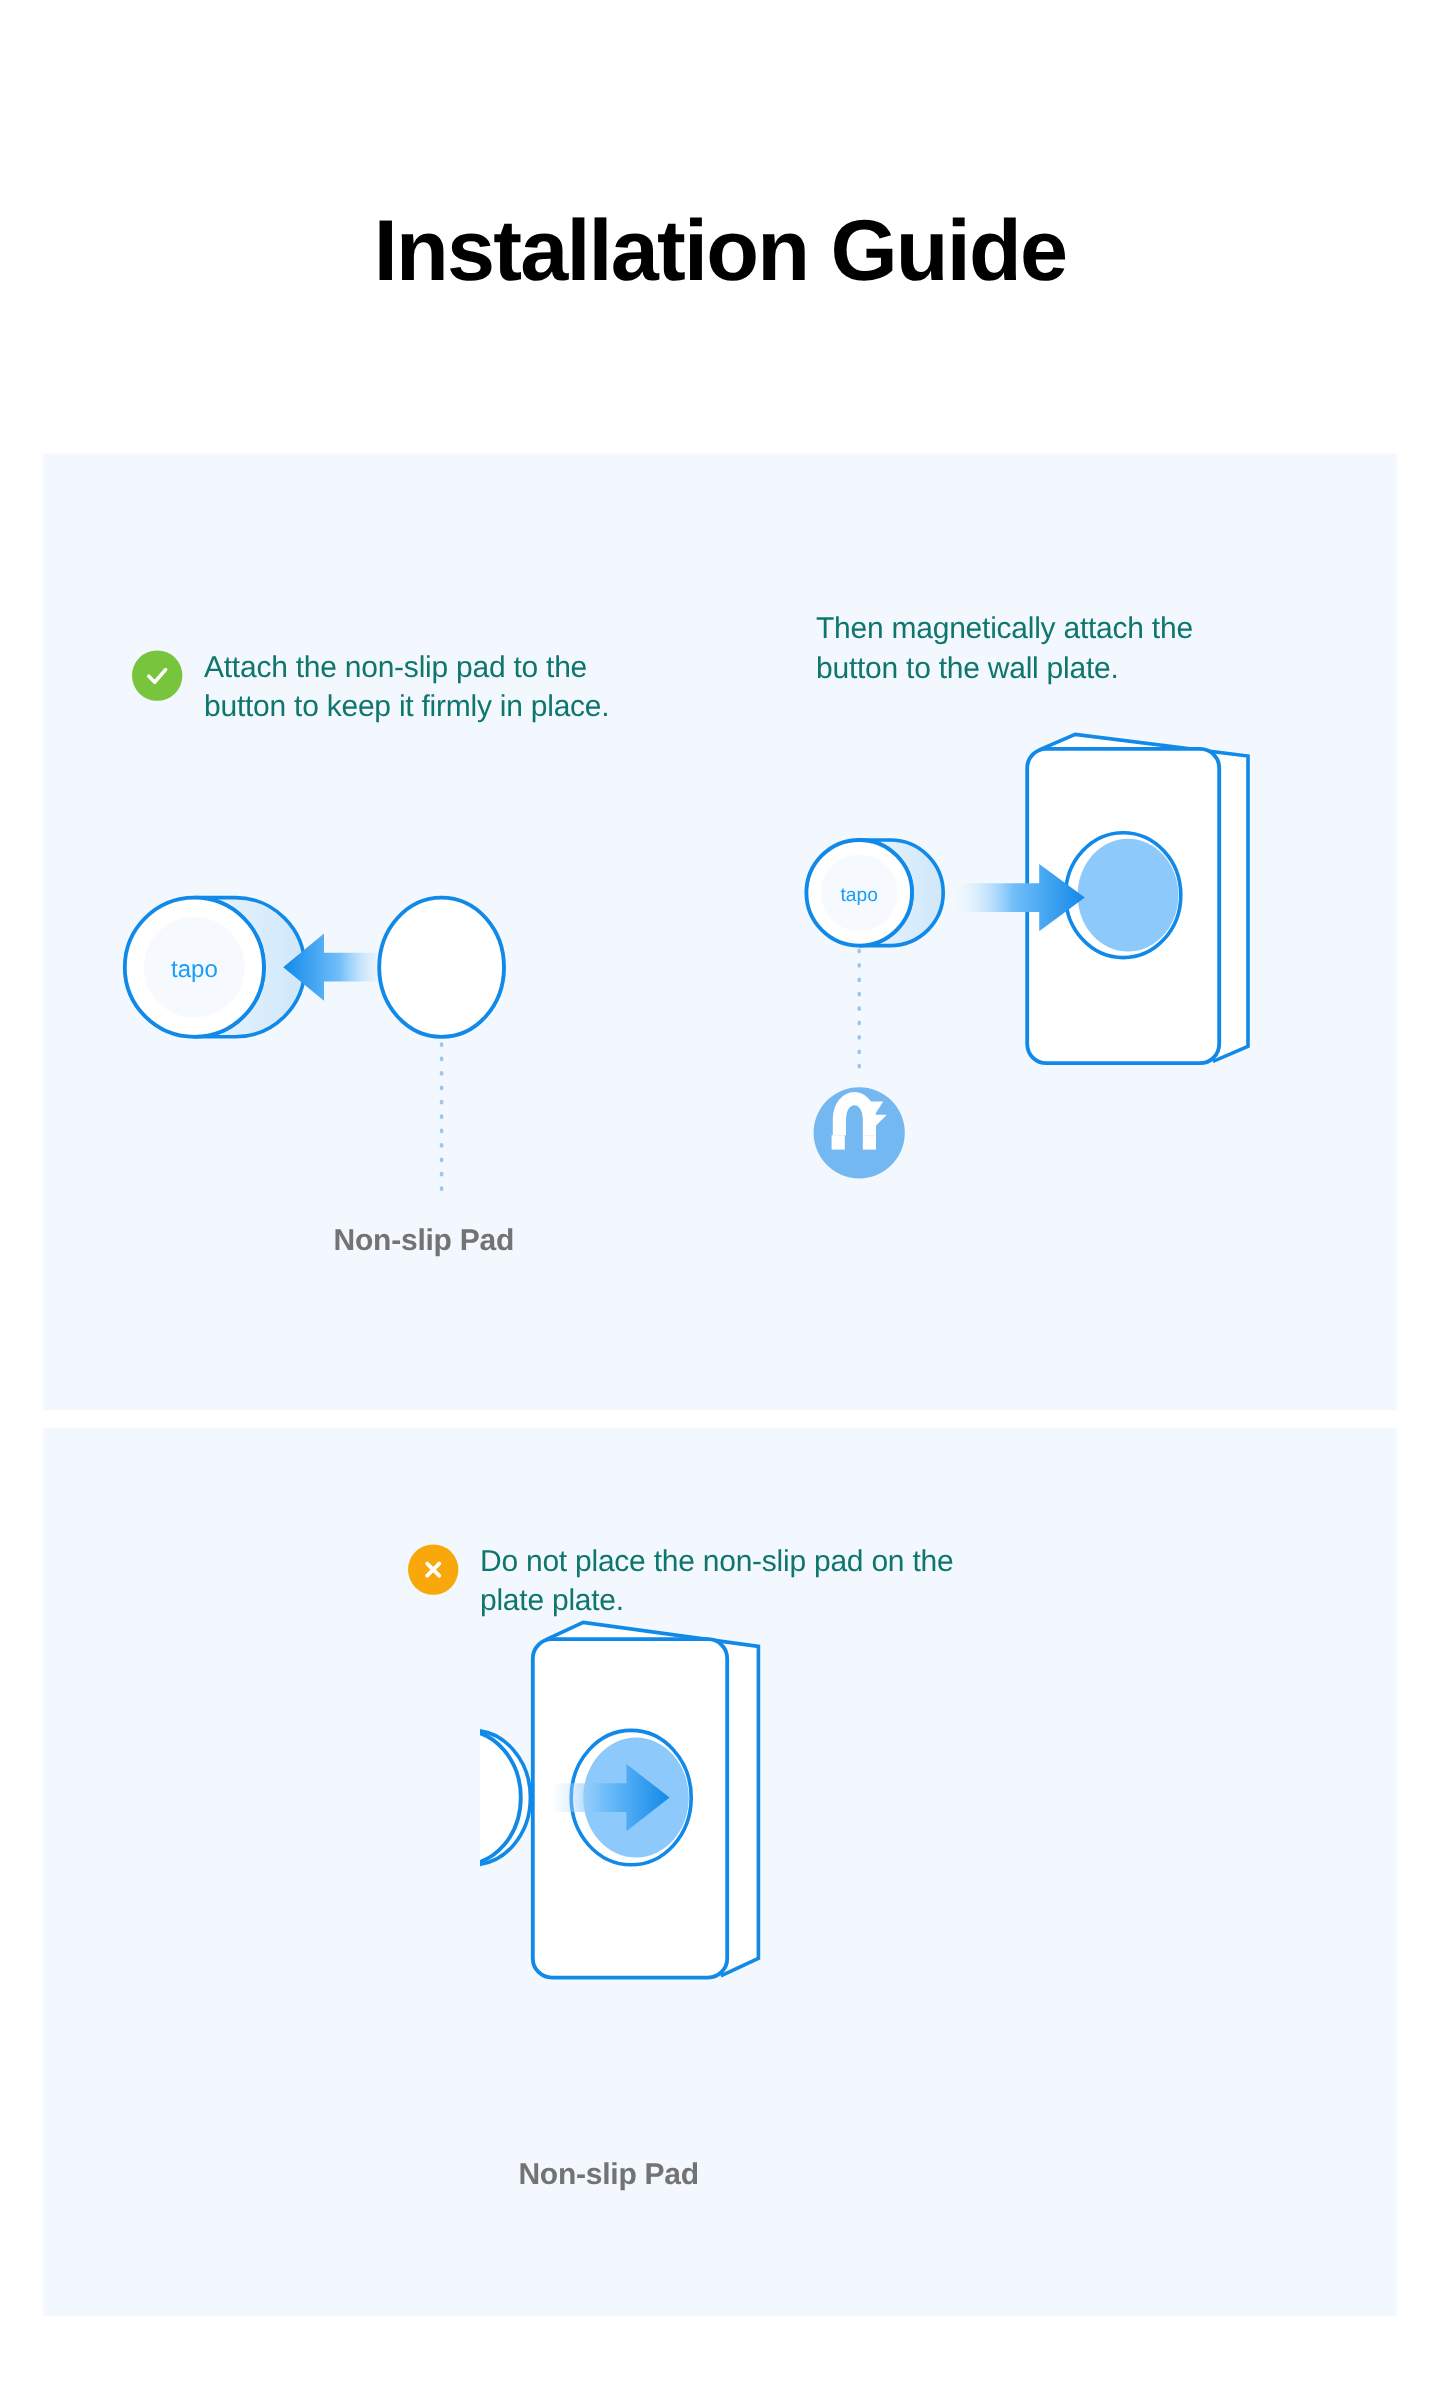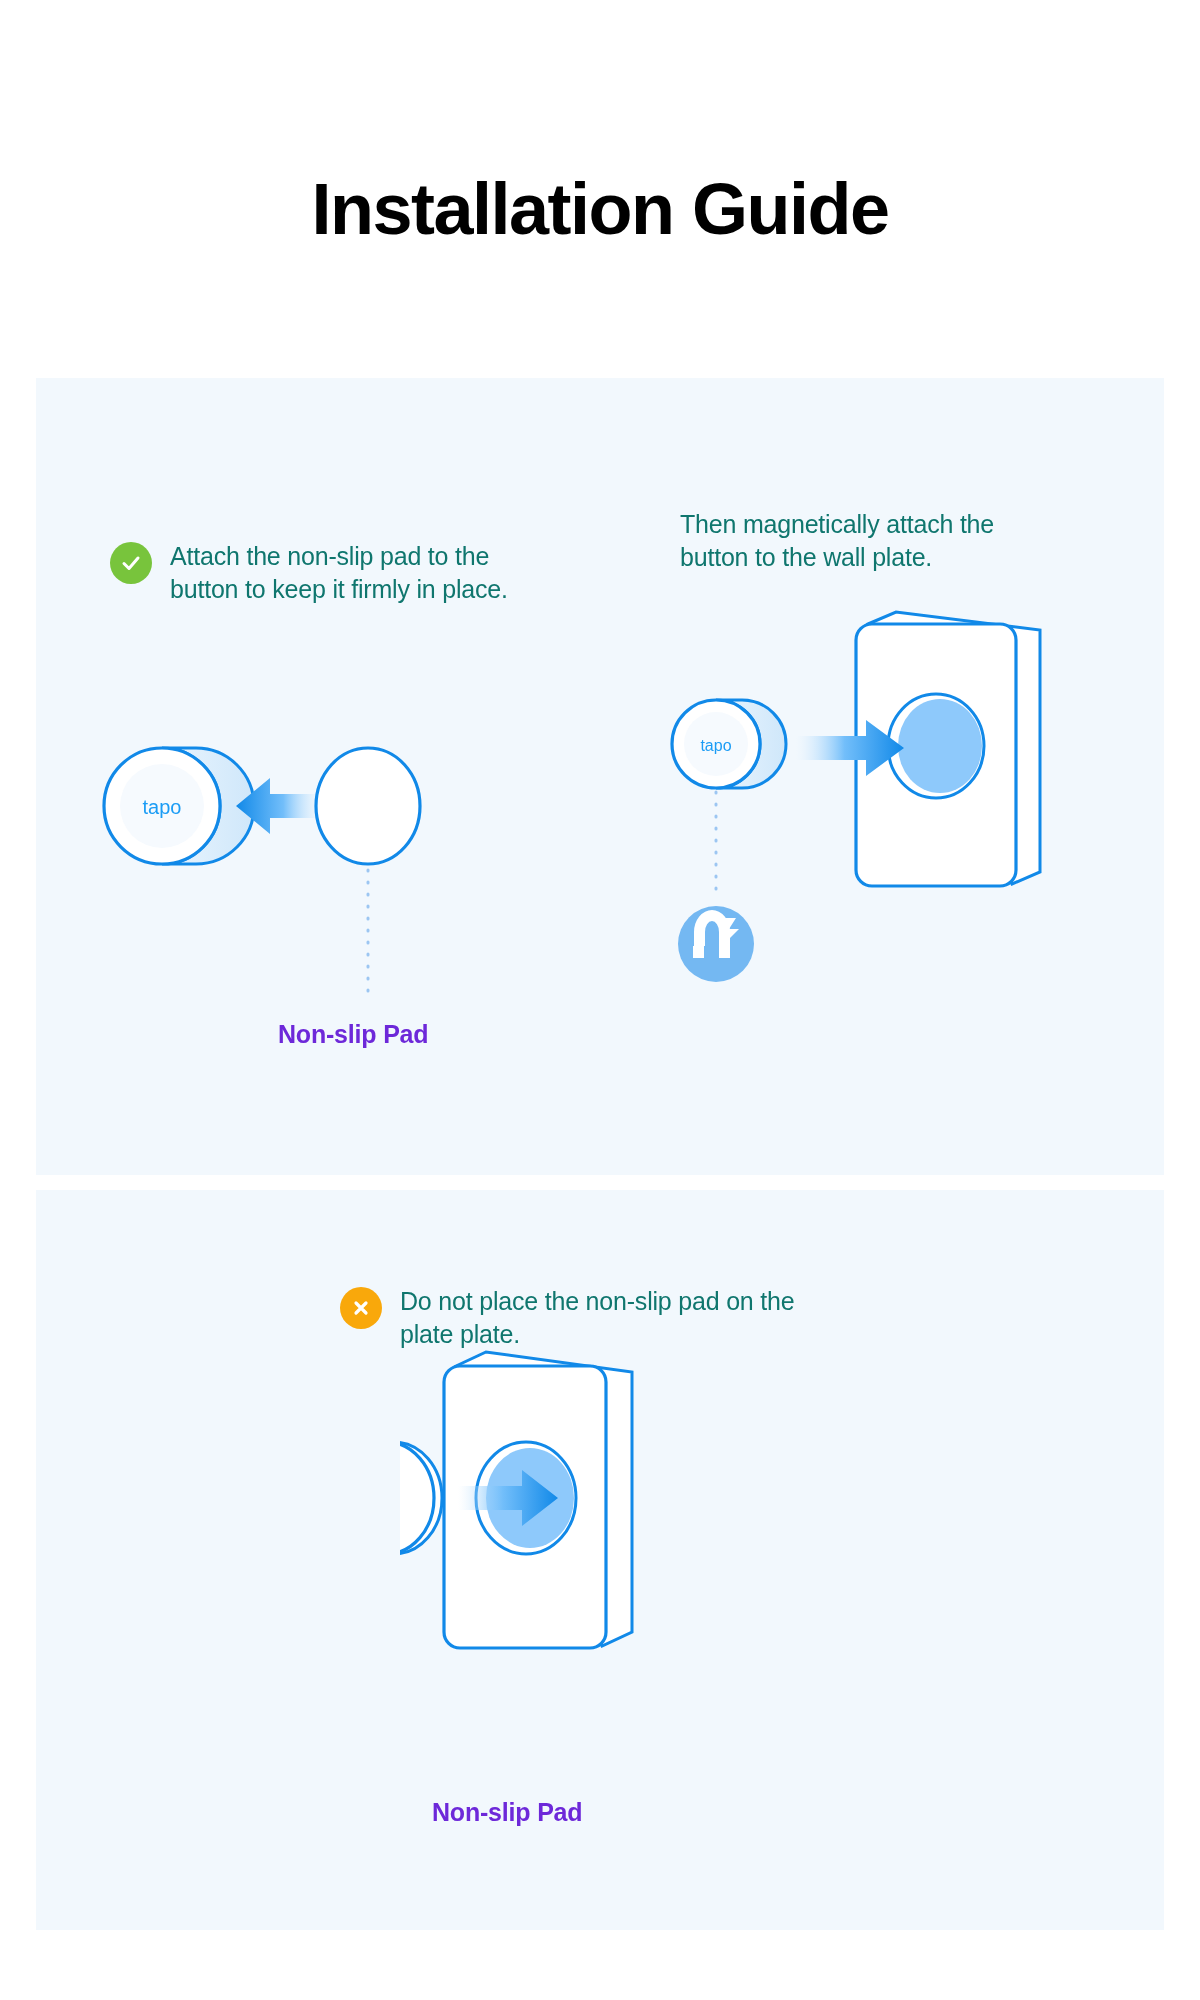--- a/index.html
+++ b/index.html
@@ -80,21 +80,21 @@
   .illus { position: absolute; }
   #illus-step1 { left: 100px;  top: 690px;  width: 360px; height: 420px; }
   #illus-step2 { left: 660px;  top: 600px;  width: 440px; height: 490px; }
   #illus-step3 { left: 400px;  top: 1340px; width: 420px; height: 540px; }
 
   
   .callout-label {
     position: absolute;
     font-size: 25px;
     font-weight: 700;
-    color: #6d28d9;
+    color: #737373;
     font-family: "Liberation Sans", sans-serif;
     letter-spacing: -0.2px;
     white-space: nowrap;
   }
   #label-pad-1 { left: 278px; top: 1020px; }
   #label-pad-2 { left: 432px; top: 1798px; }
 </style>
 </head>
 <body>
 

